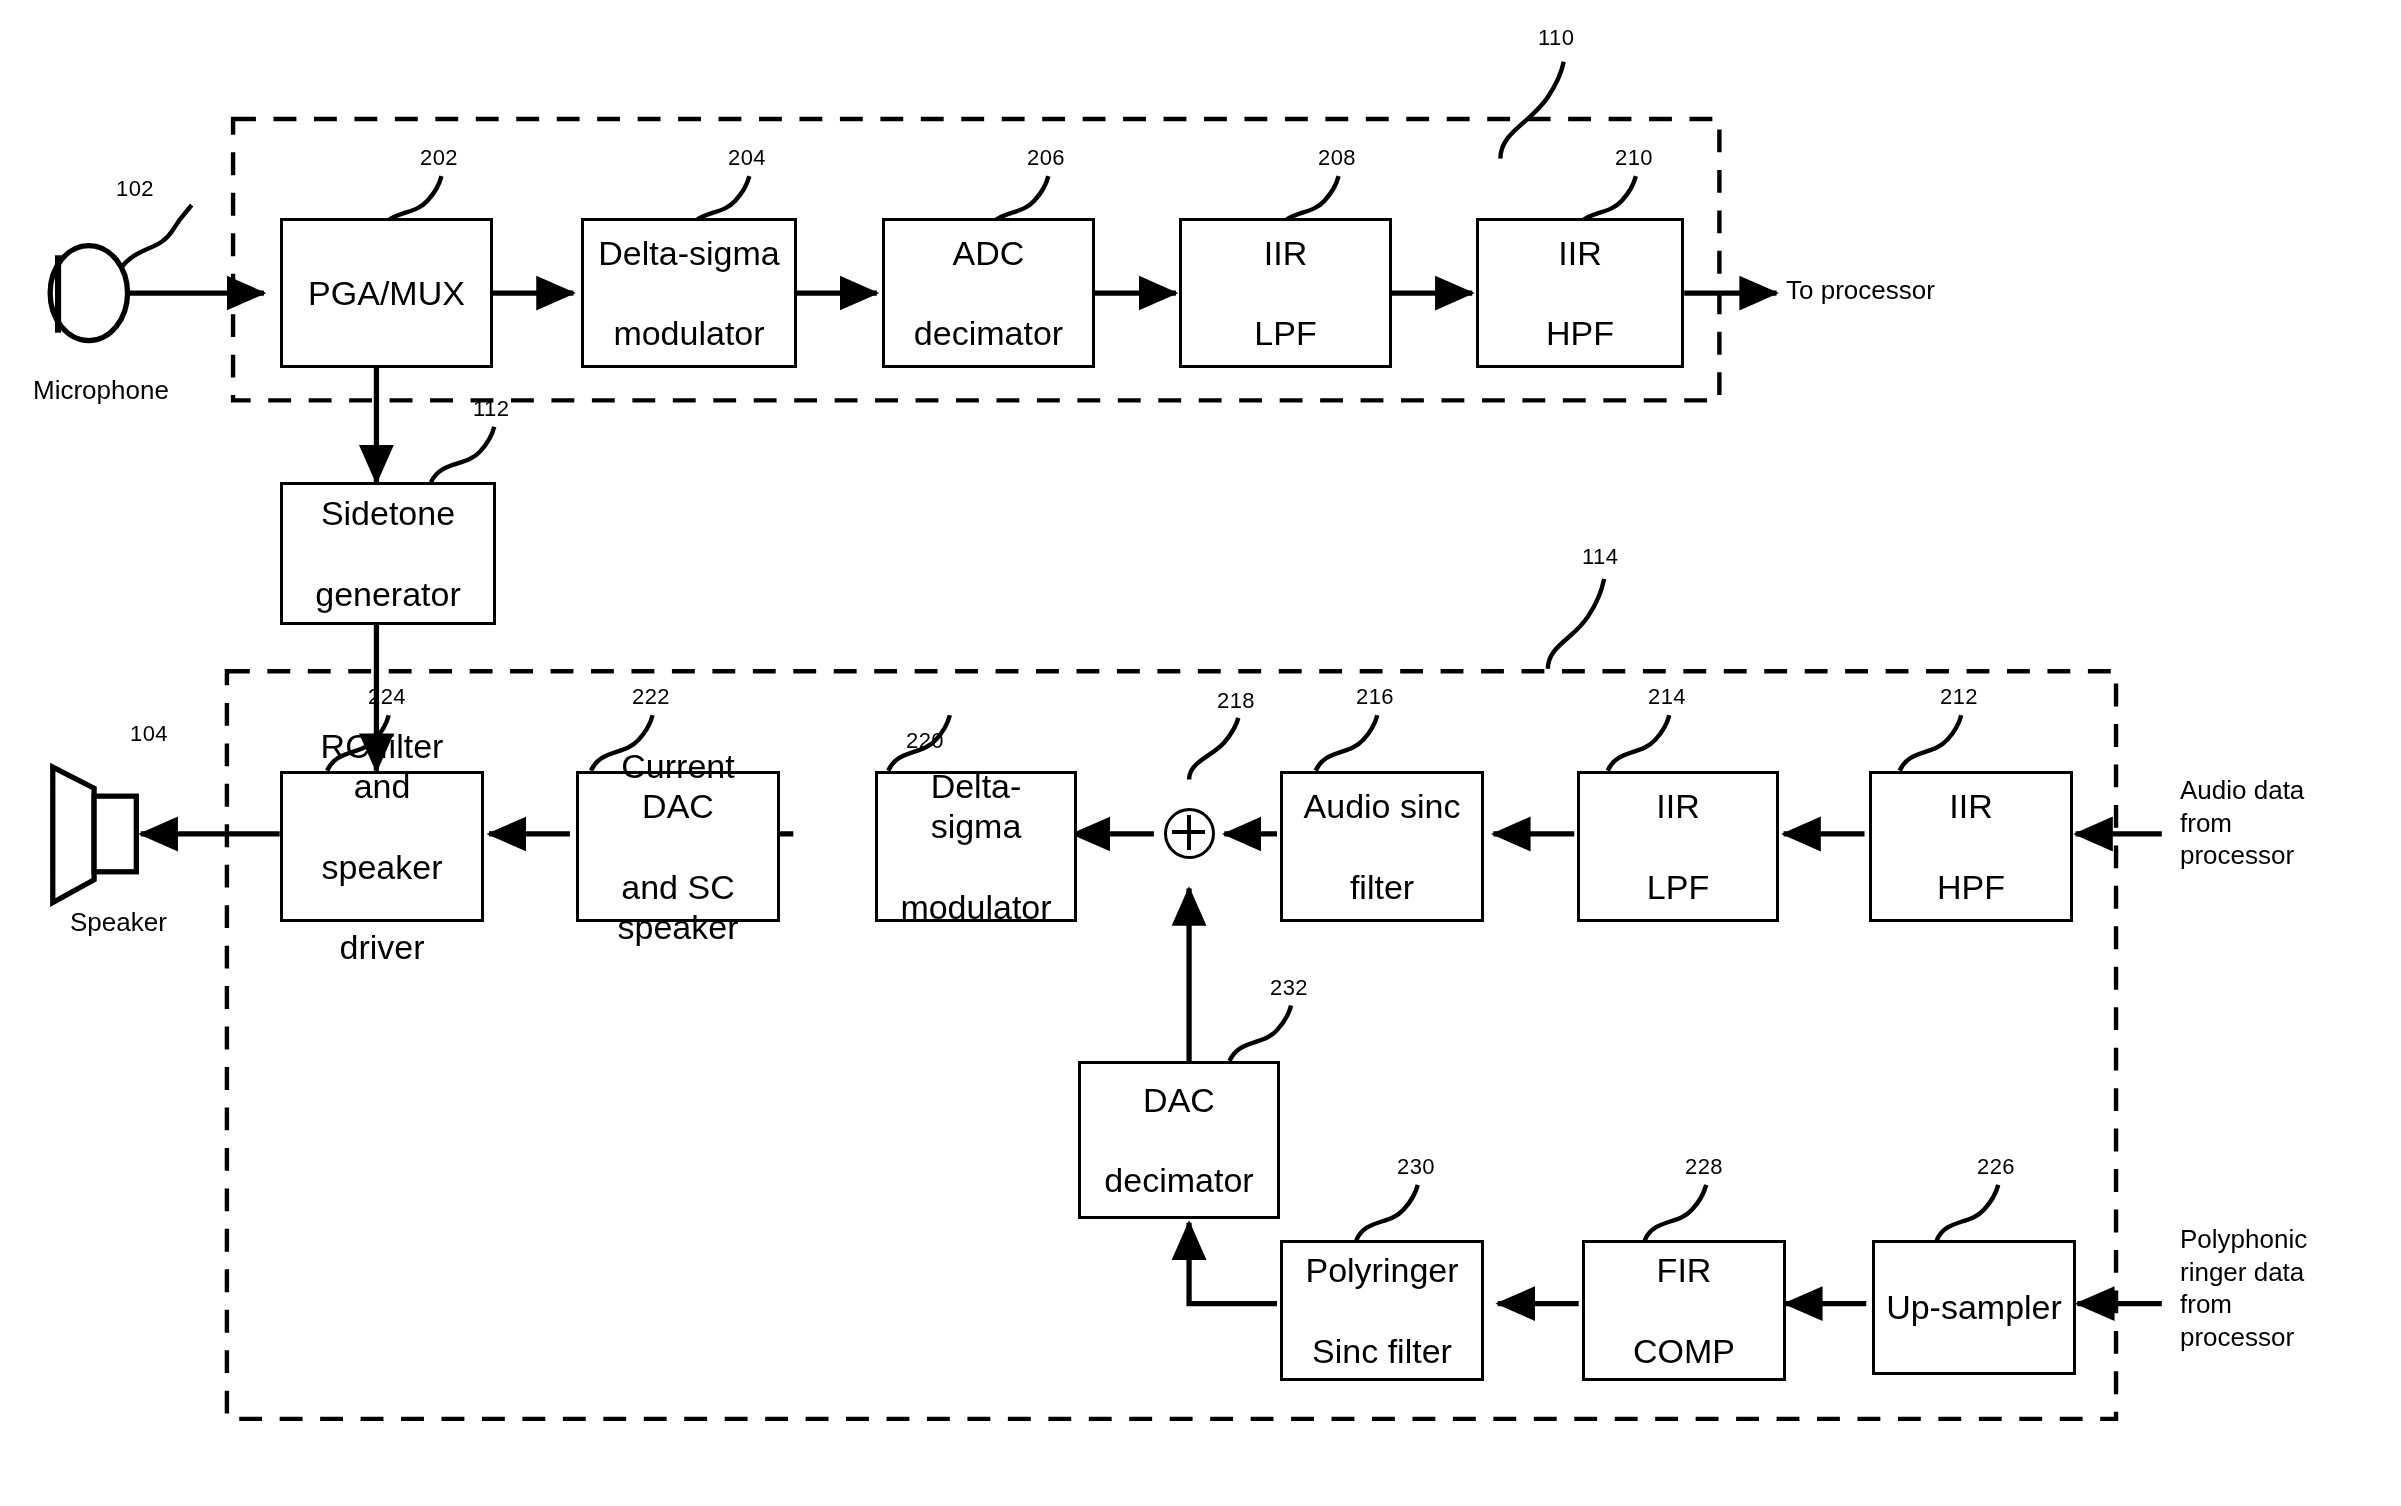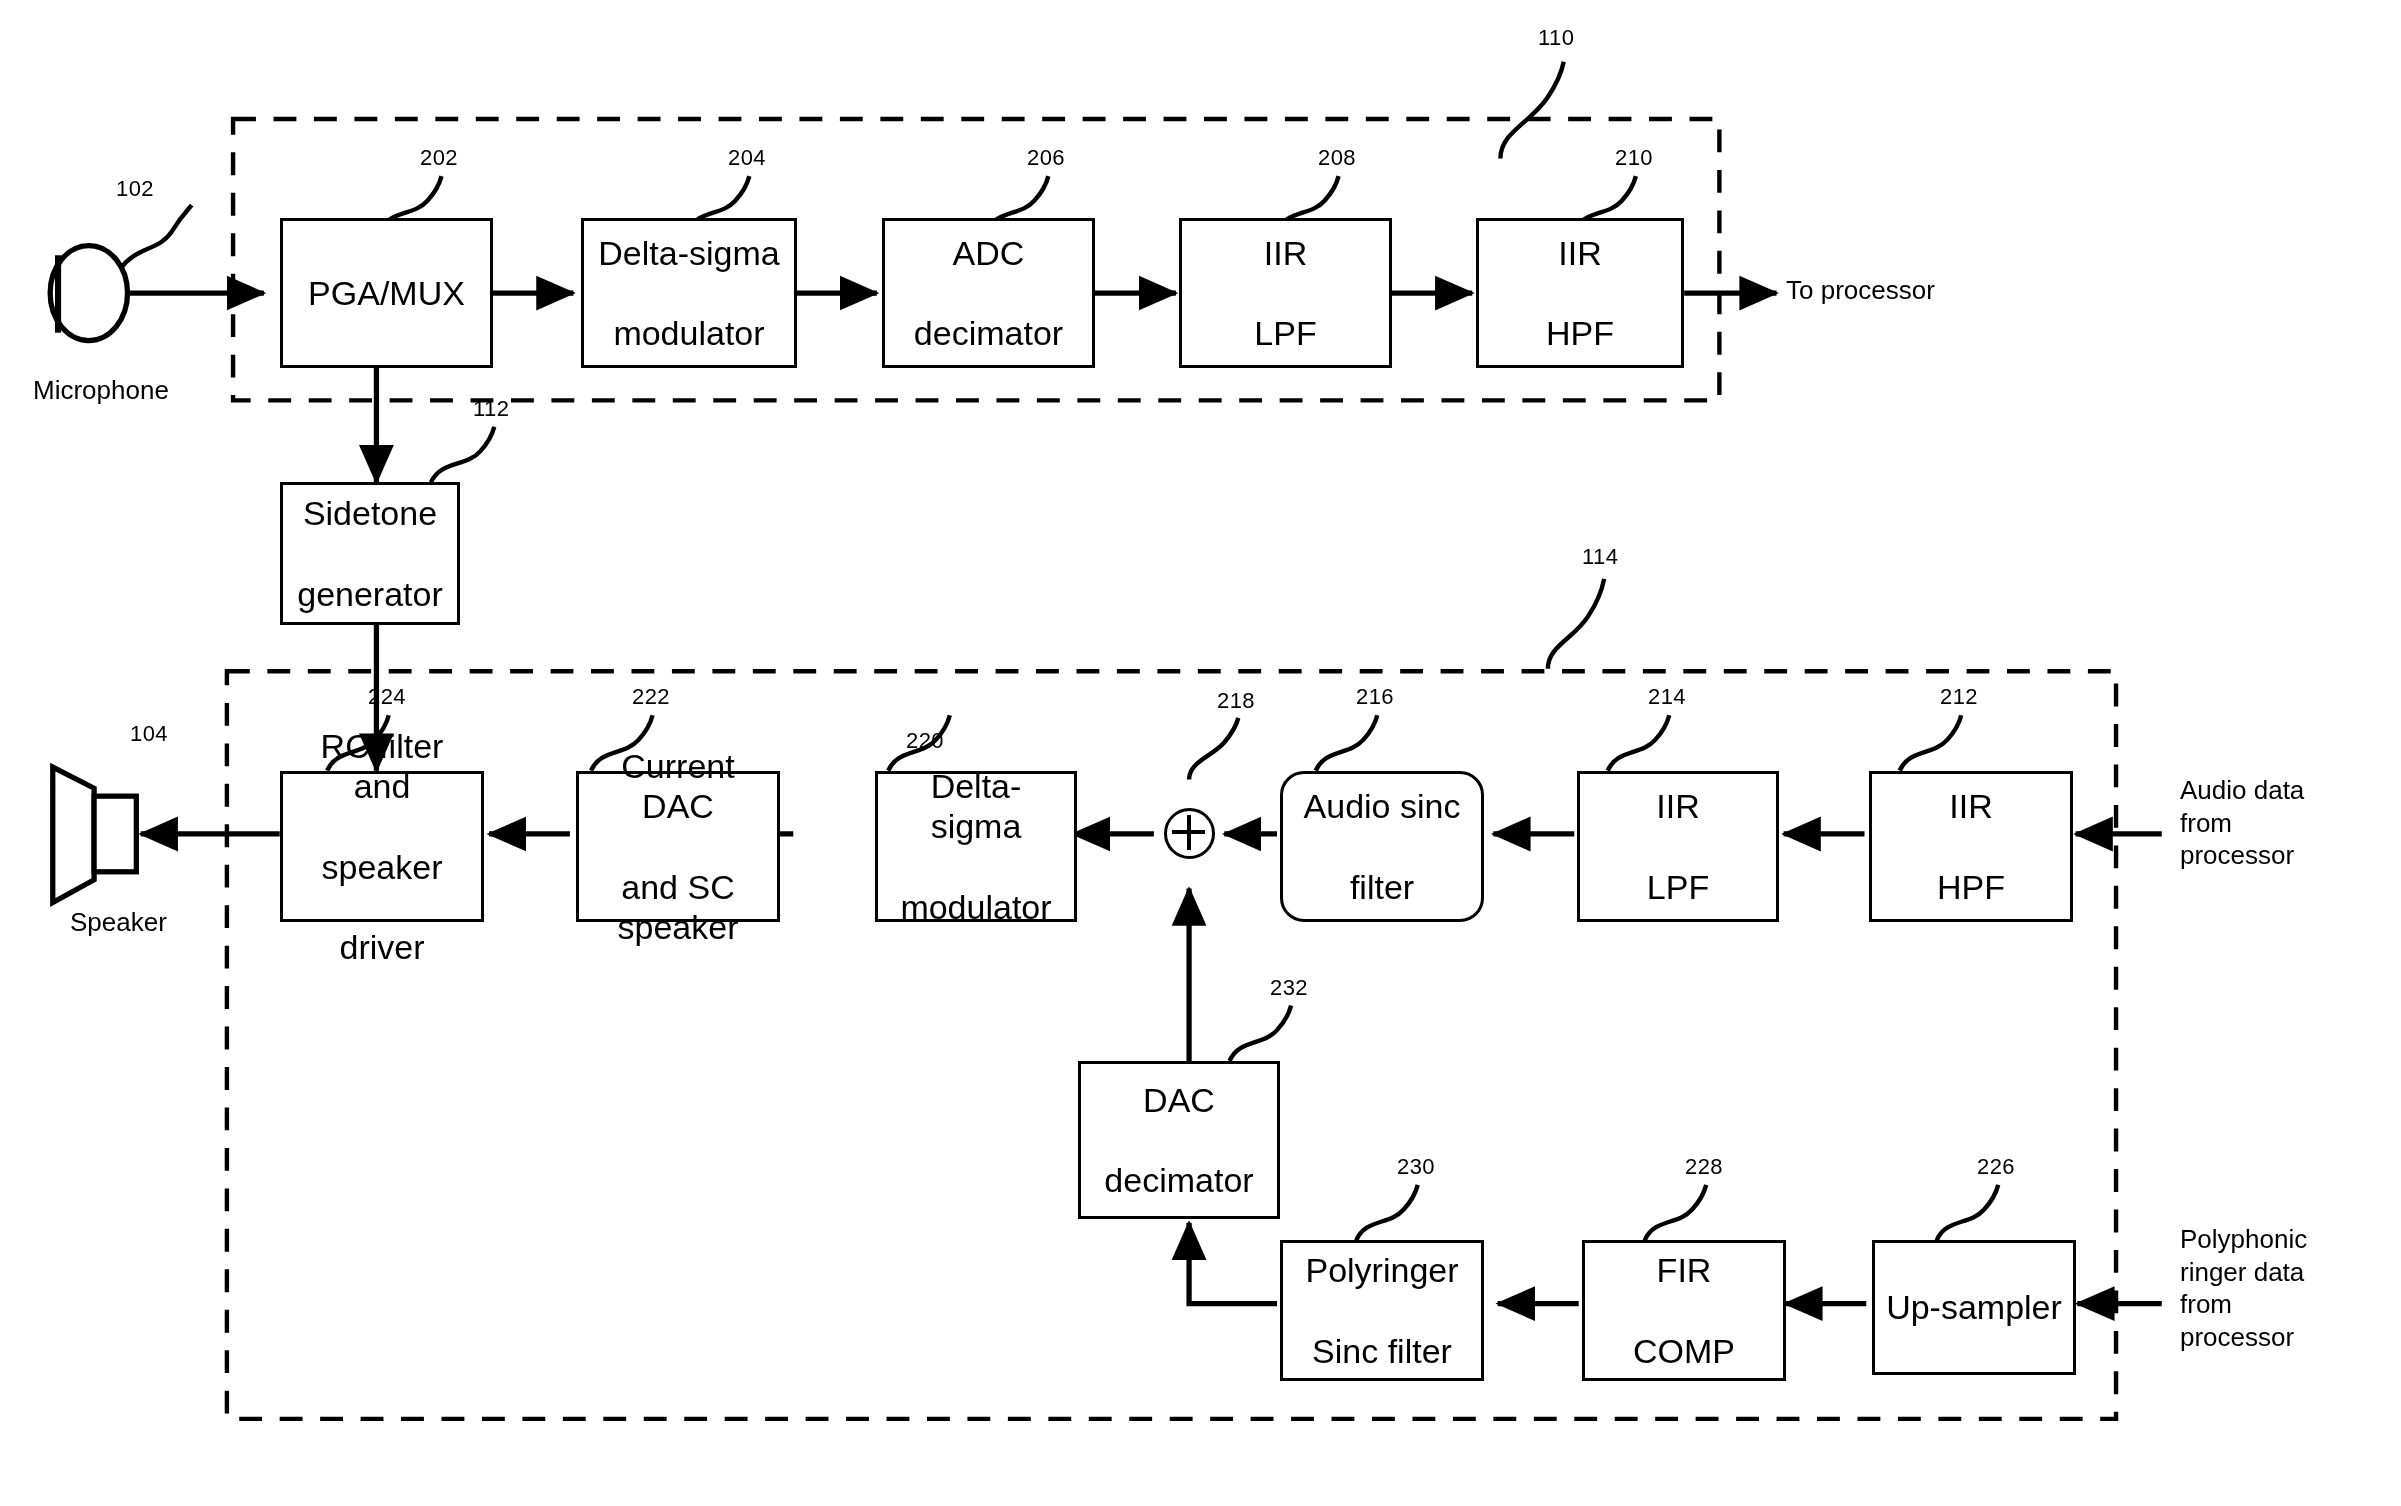--- a/index.html
+++ b/index.html
@@ -137,42 +137,42 @@
   </div>
 
   <div class="blk" style="left:1179px;top:218px;width:213px;height:150px;">
     <span><span>IIR</span><br><span>LPF</span></span>
   </div>
 
   <div class="blk" style="left:1476px;top:218px;width:208px;height:150px;">
     <span><span>IIR</span><br><span>HPF</span></span>
   </div>
 
-  <div class="blk" style="left:280px;top:482px;width:180px;height:143px;">
+  <div class="blk" style="left:280px;top:482px;width:216px;height:143px;">
     <span><span>Sidetone</span><br><span>generator</span></span>
   </div>
 
   <div class="blk" style="left:280px;top:771px;width:204px;height:151px;">
     <span><span>RC filter and</span><br><span>speaker</span><br><span>driver</span></span>
   </div>
 
   <div class="blk" style="left:576px;top:771px;width:204px;height:151px;">
     <span><span>Current DAC</span><br><span>and SC speaker</span></span>
   </div>
 
   <div class="blk" style="left:875px;top:771px;width:202px;height:151px;">
     <span><span>Delta-sigma</span><br><span>modulator</span></span>
   </div>
 
   <div class="sumnode" style="left:1164px;top:808px;">
     <div class="h"></div>
     <div class="v"></div>
   </div>
 
-  <div class="blk" style="left:1280px;top:771px;width:204px;height:151px;border-radius:24px;">
+  <div class="blk" style="left:1280px;top:771px;width:204px;height:151px;">
     <span><span>Audio sinc</span><br><span>filter</span></span>
   </div>
 
   <div class="blk" style="left:1577px;top:771px;width:202px;height:151px;">
     <span><span>IIR</span><br><span>LPF</span></span>
   </div>
 
   <div class="blk" style="left:1869px;top:771px;width:204px;height:151px;">
     <span><span>IIR</span><br><span>HPF</span></span>
   </div>

